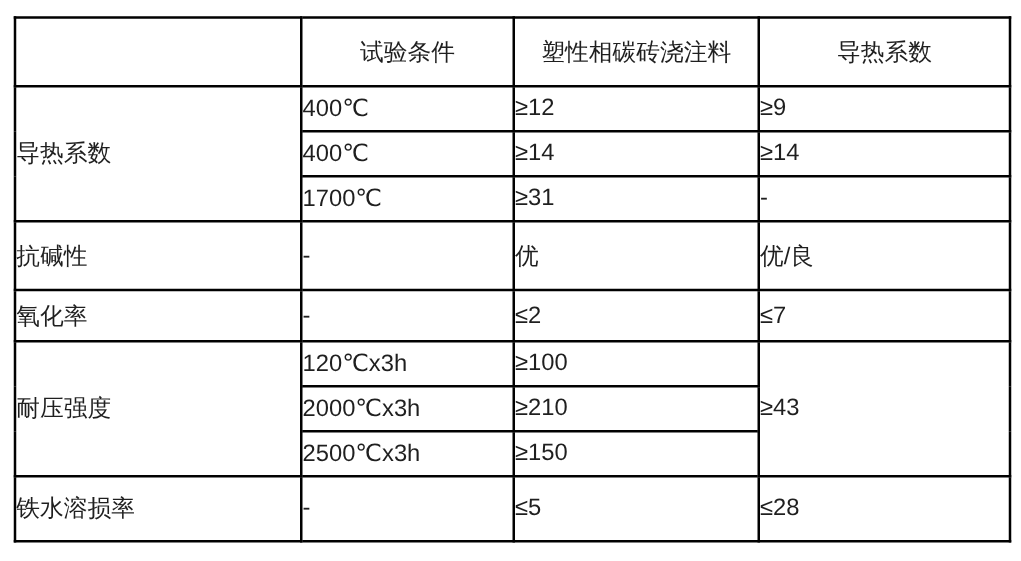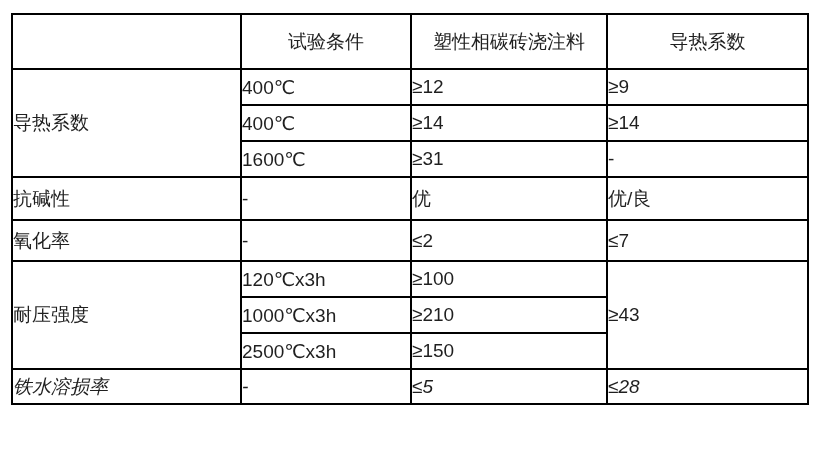--- a/index.html
+++ b/index.html
@@ -28,23 +28,23 @@
     border: 2px solid #000000;
     vertical-align: middle;
     font-size: 19px;
     font-weight: 400;
     padding: 0;
     overflow: hidden;
     white-space: nowrap;
   }
   tr.h-header  { height: 55px; }
   tr.h-std     { height: 36px; }
-  tr.h-alkali  { height: 43px; }
+  tr.h-alkali  { height: 55px; }
   tr.h-oxide   { height: 41px; border-radius: 15px; }
-  tr.h-last    { height: 35px; font-style: italic; }
+  tr.h-last    { height: 52px; }
 </style>
 </head>
 <body>
 
 <div class="page">
   <table class="spec-table">
     <colgroup>
       <col style="width:229px">
       <col style="width:170px">
       <col style="width:196px">
@@ -63,21 +63,21 @@
         <td>400℃</td>
         <td>≥12</td>
         <td>≥9</td>
       </tr>
       <tr class="h-std">
         <td>400℃</td>
         <td>≥14</td>
         <td>≥14</td>
       </tr>
       <tr class="h-std">
-        <td>1600℃</td>
+        <td>1700℃</td>
         <td>≥31</td>
         <td>-</td>
       </tr>
 
       <tr class="h-alkali">
         <td>抗碱性</td>
         <td>-</td>
         <td>优</td>
         <td>优/良</td>
       </tr>
@@ -89,21 +89,21 @@
         <td>≤7</td>
       </tr>
 
       <tr class="h-std">
         <td rowspan="3">耐压强度</td>
         <td>120℃x3h</td>
         <td>≥100</td>
         <td rowspan="3">≥43</td>
       </tr>
       <tr class="h-std">
-        <td>1000℃x3h</td>
+        <td>2000℃x3h</td>
         <td>≥210</td>
       </tr>
       <tr class="h-std">
         <td>2500℃x3h</td>
         <td>≥150</td>
       </tr>
 
       <tr class="h-last">
         <td>铁水溶损率</td>
         <td>-</td>

